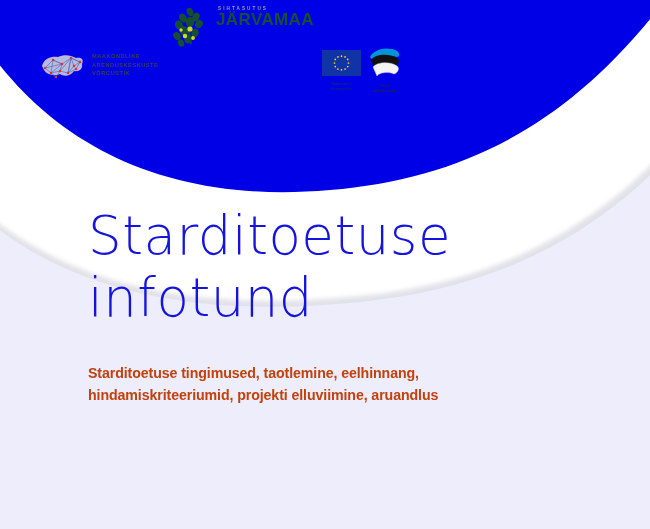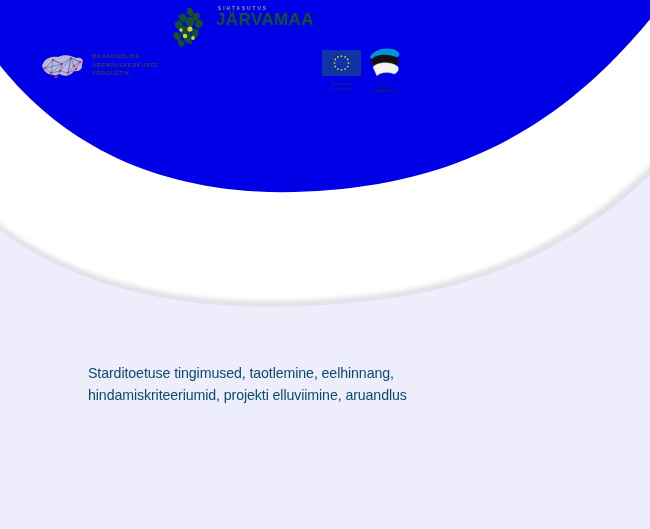--- a/index.html
+++ b/index.html
@@ -93,24 +93,24 @@
     font-weight: 300;
     letter-spacing: 0.5px;
     font-family: "DejaVu Sans", sans-serif;
     white-space: pre-line;
   }
   .subtitle {
     position: absolute;
     left: 88px;
     top: 362px;
     width: 470px;
-    color: #0c4a6e;
+    color: #c2410c;
     font-size: 14.2px;
     line-height: 22px;
-    font-weight: normal;
+    font-weight: bold;
     letter-spacing: -0.1px;
     white-space: pre-line;
   }
 </style>
 </head>
 <body>
 
 <div class="slide">
 
   <svg class="bg-svg" viewBox="0 0 650 529">
@@ -239,16 +239,18 @@
           <path d="M5,12 C9,6 23,5 31,10 C34,12 33,16 30,17 C21,14 11,17 9,21 Z" fill="#111111"></path>
           <path d="M7,19 C11,14 24,13 31,18 C34,20 32,25 28,26 C21,23 13,25 11,28 Z" fill="#f4f4f4" stroke="#d6d6d6" stroke-width="0.4"></path>
         </svg>
         <span class="ee-caption"><span>Eesti</span>
 <span>tuleviku heaks</span></span>
       </div>
     </div>
 
   </div>
 
+  <div class="title">Starditoetuse
+infotund</div>
   <div class="subtitle">Starditoetuse tingimused, taotlemine, eelhinnang,
 hindamiskriteeriumid, projekti elluviimine, aruandlus</div>
 
 </div>
 
 </body></html>

